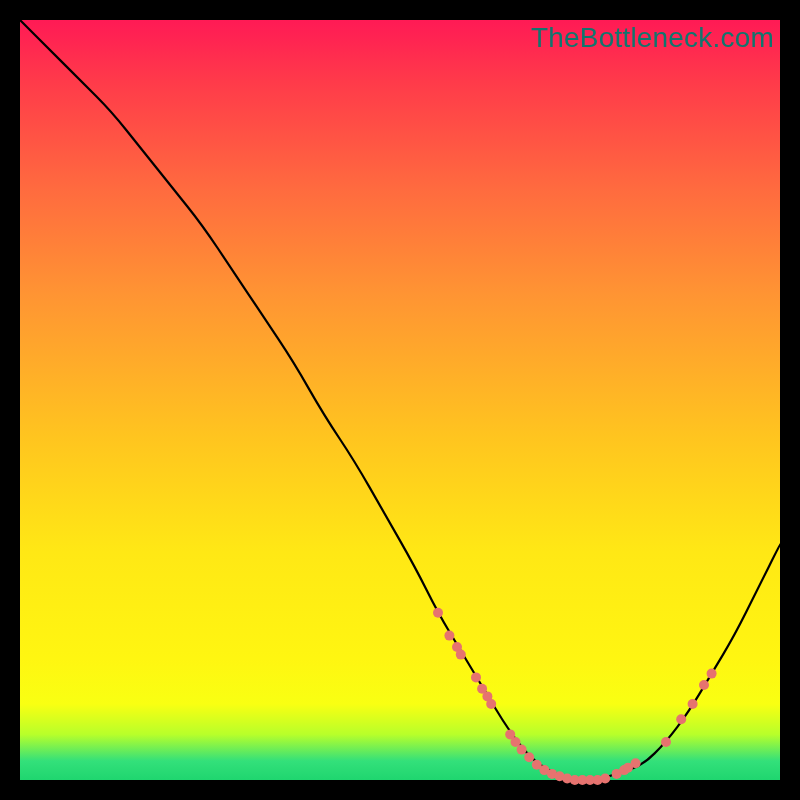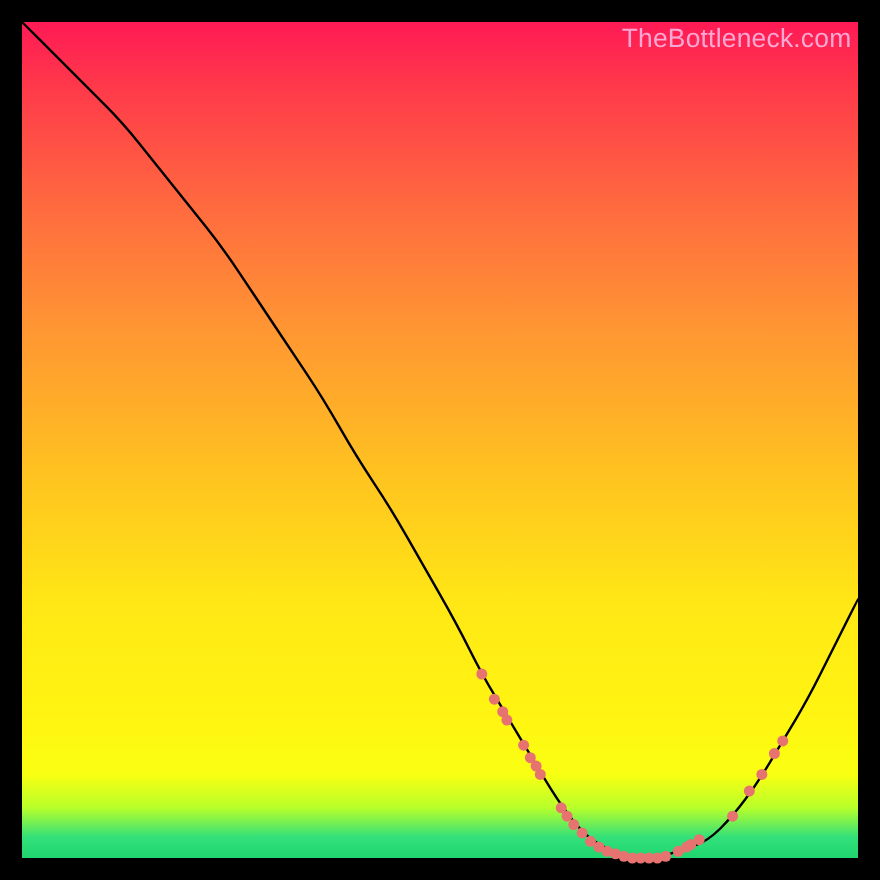--- a/index.html
+++ b/index.html
@@ -38,22 +38,22 @@
       #f9ff12 90%,
       #b8ff2a 94%,
       #33e07a 97.5%,
       #1fd66f 100%
     );
   }
   .watermark {
     position: absolute;
     top: 2px;
     right: 6px;
-    color: #f9a8d4;
-    font-size: 24px;
+    color: #0f766e;
+    font-size: 28px;
     letter-spacing: 0.2px;
     user-select: none;
   }
   svg.curve {
     position: absolute;
     left: 0;
     top: 0;
     width: 760px;
     height: 760px;
     overflow: visible;

